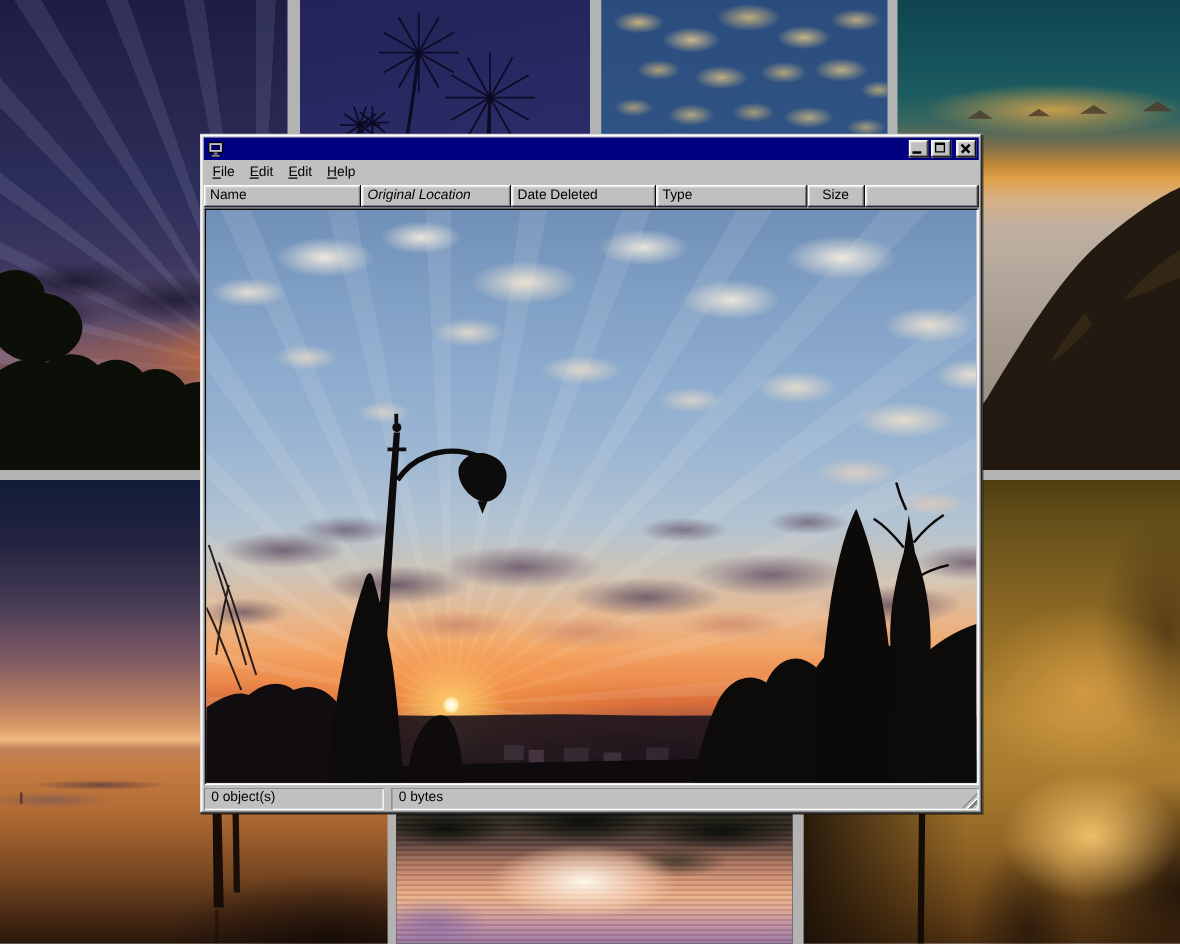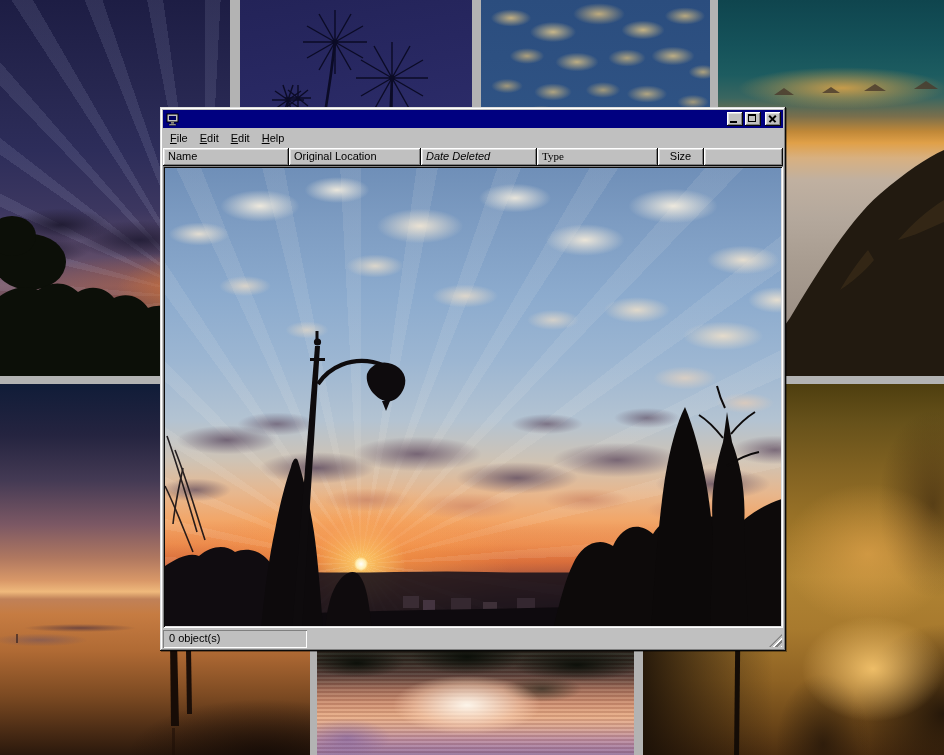--- a/index.html
+++ b/index.html
@@ -106,22 +106,22 @@
   .g-x1{transform:rotate(45deg);} .g-x2{transform:rotate(-45deg);}
 
   .menubar{height:20px;display:flex;align-items:center;padding-left:1px;flex:0 0 auto;}
   .menu-item{display:inline-block;font-size:11px;color:#000;padding:2px 6px 3px 6px;}
   .menu-item::first-letter{text-decoration:underline;}
 
   .headerrow{height:18px;display:flex;flex:0 0 auto;background:#ffffff;}
   .hcell{box-sizing:border-box;height:18px;line-height:15px;font-size:11px;color:#000;
     padding:1px 4px 0 5px;background:#c0c0c0;overflow:hidden;white-space:nowrap;
     box-shadow:inset -1px -1px 0 #0a0a0a, inset 1px 1px 0 #fff, inset -2px -2px 0 #808080, inset 2px 2px 0 #dfdfdf;}
-  .hcell.c0{width:126px;} .hcell.c1{width:132px;} .hcell.c2{width:116px;font-style:italic;}
-  .hcell.c3{width:121px;font-family:Liberation Serif, serif;} .hcell.c4{width:46px;text-align:center;padding-right:6px;} .hcell.c5{flex:1;}
+  .hcell.c0{width:126px;} .hcell.c1{width:120px;font-style:italic;} .hcell.c2{width:116px;}
+  .hcell.c3{width:121px;} .hcell.c4{width:46px;text-align:center;padding-right:6px;} .hcell.c5{flex:1;}
 
   .listarea{flex:1;position:relative;overflow:hidden;
     box-shadow:inset 1px 1px 0 #808080, inset -1px -1px 0 #fff, inset 2px 2px 0 #0a0a0a, inset -2px -2px 0 #dfdfdf;
     background:#87a0bf;}
   .photo{position:absolute;left:2px;top:2px;right:2px;bottom:2px;overflow:hidden;
     background:
       radial-gradient(circle 7px at 196px 396px, rgba(255,255,255,.98), rgba(255,240,180,.95) 70%, rgba(255,240,180,0) 100%),
       radial-gradient(circle 45px at 196px 396px, rgba(255,214,110,.85), rgba(255,214,110,0) 100%),
       radial-gradient(ellipse 150px 80px at 196px 396px, rgba(252,164,74,.55), rgba(252,164,74,0) 100%),
       radial-gradient(ellipse 330px 70px at 220px 400px, rgba(244,140,66,.4), rgba(244,140,66,0) 85%),
@@ -314,15 +314,16 @@
           <path d="M566,266 C574,256 582,249 590,244"></path>
           <path d="M562,298 C574,290 584,286 594,284"></path>
           <path d="M560,240 C556,232 554,226 552,218"></path>
         </g>
       </svg>
     </div>
   </div>
 
   <div class="statusbar">
     <div class="spanel s0">0 object(s)</div>
+    <div class="spanel s1">0 bytes</div>
   </div>
   <div class="grip"></div>
 </div>
 
 </body></html>

